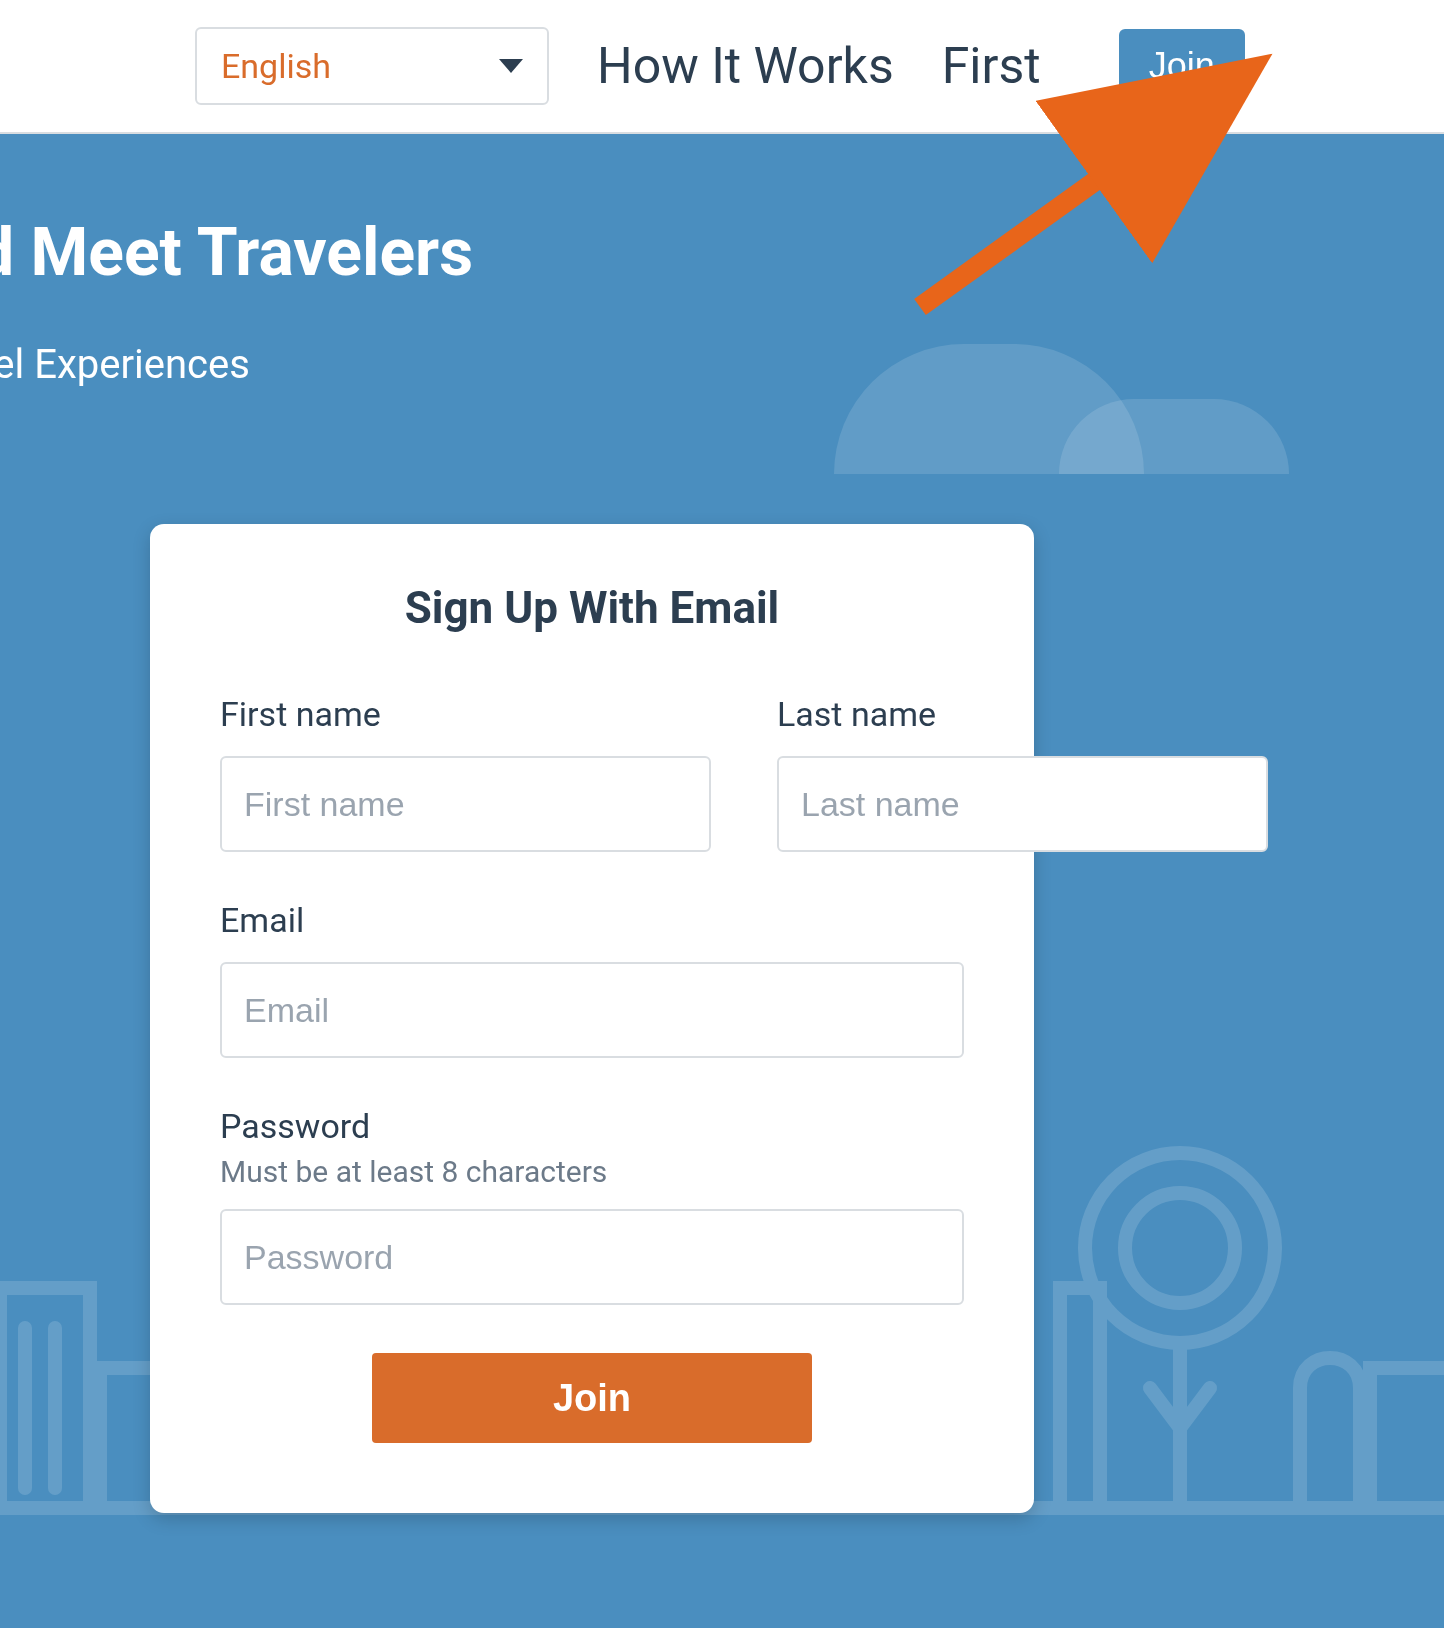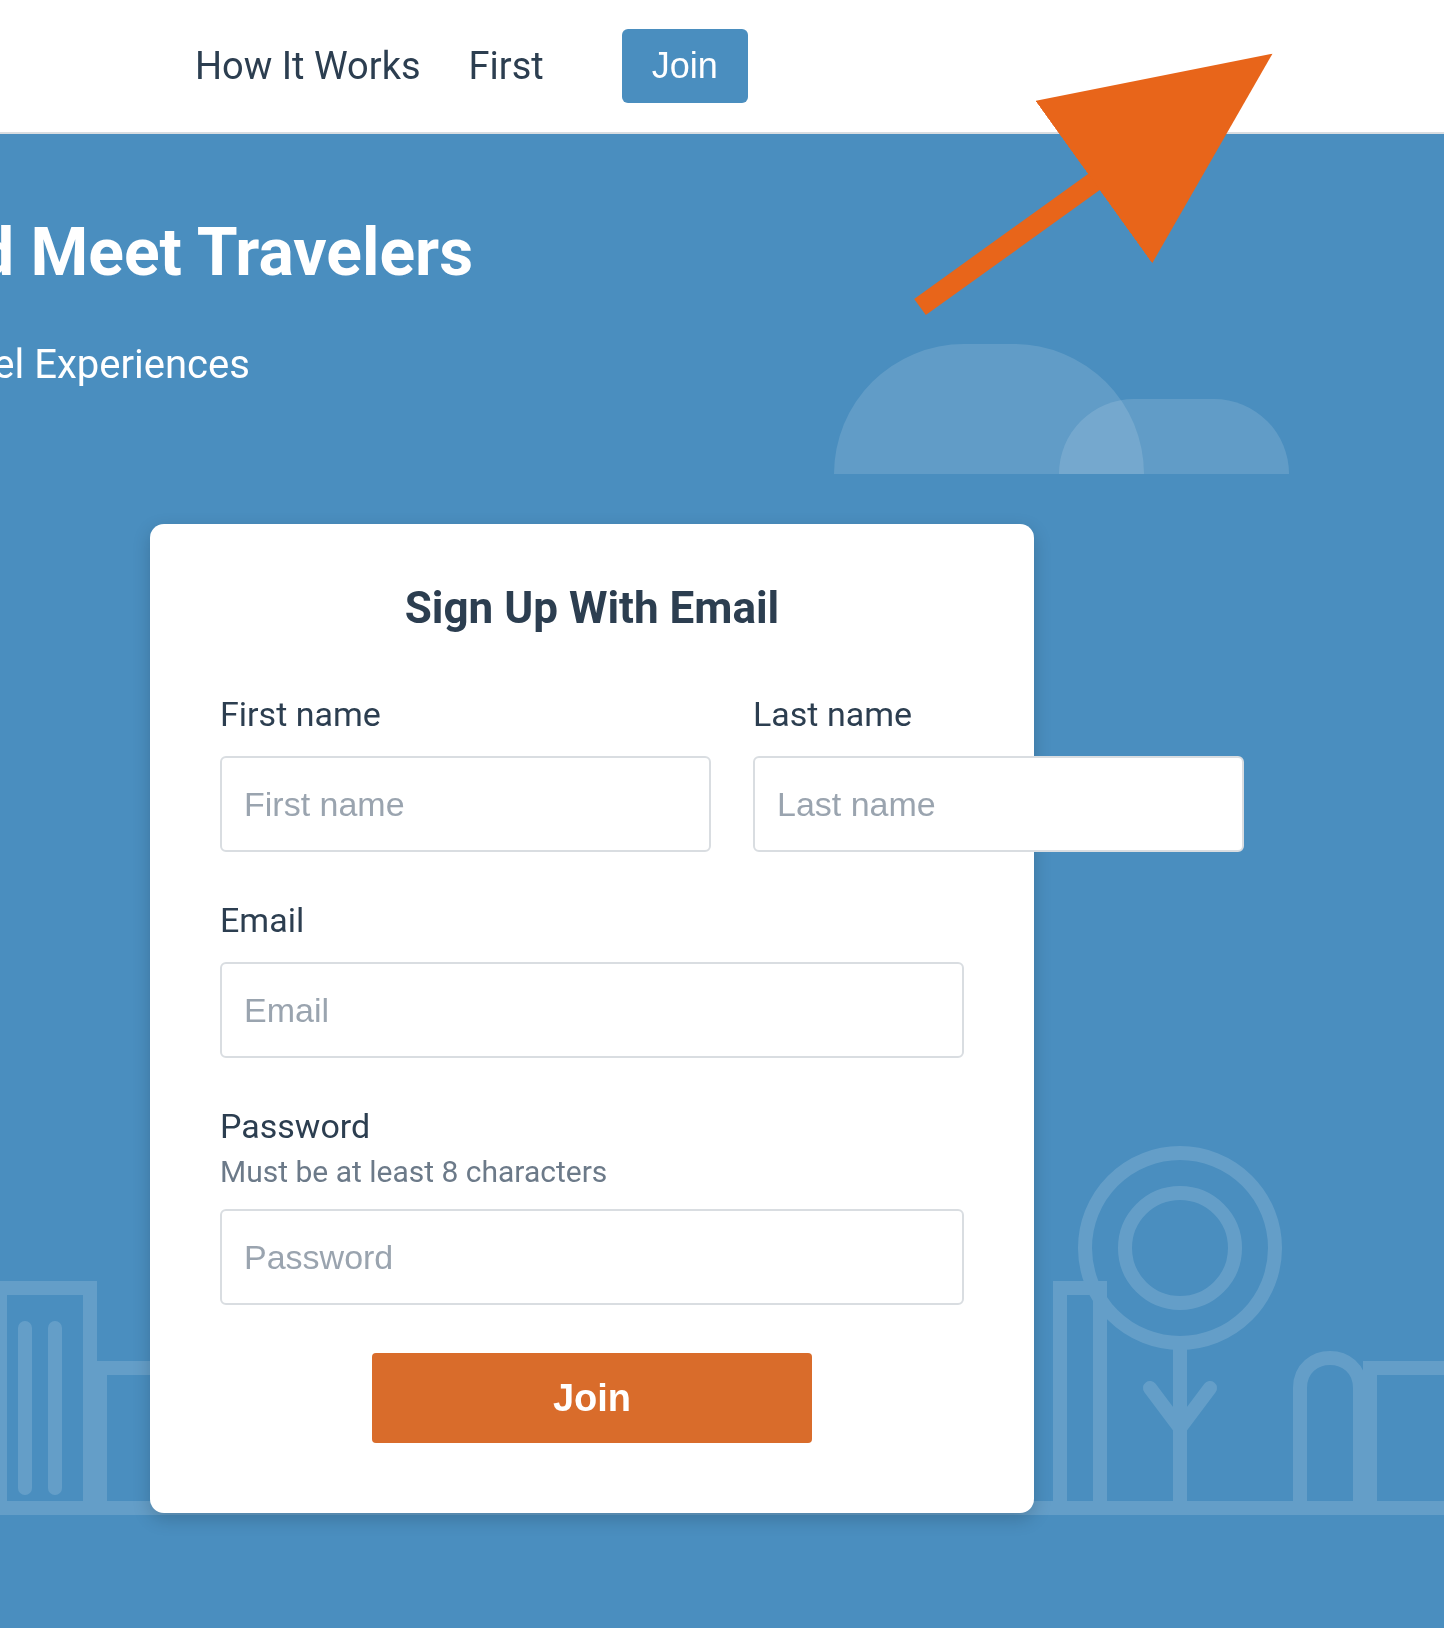--- a/index.html
+++ b/index.html
@@ -42,21 +42,21 @@
     }
     .chevron-down {
       width: 0;
       height: 0;
       border-left: 12px solid transparent;
       border-right: 12px solid transparent;
       border-top: 14px solid #2c3e50;
     }
     .nav-link {
       color: #2c3e50;
-      font-size: 38px;
+      font-size: 50px;
       font-weight: 400;
       cursor: pointer;
       text-decoration: none;
     }
     .nav-right {
       display: flex;
       align-items: center;
       gap: 30px;
       margin-left: 30px;
     }
@@ -146,21 +146,21 @@
     }
     .card-title {
       text-align: center;
       color: #2c3e50;
       font-size: 44px;
       font-weight: 700;
       margin-bottom: 60px;
     }
     .row2 {
       display: flex;
-      gap: 42px;
+      gap: 66px;
       margin-bottom: 48px;
     }
     .field {
       flex: 1;
       display: flex;
       flex-direction: column;
     }
     .field-full {
       margin-bottom: 48px;
     }
@@ -208,20 +208,24 @@
       width: 380px;
       height: 270px;
       pointer-events: none;
       z-index: 50;
     }
   </style>
 </head>
 <body>
 
 <div class="topbar">
+  <div class="lang-select">
+    <span class="lang-select-label">English</span>
+    <span class="chevron-down"></span>
+  </div>
   <a class="nav-link">How It Works</a>
   <a class="nav-link">First</a>
   <div class="nav-right">
     <button class="btn btn-primary">Join</button>
   </div>
 </div>
 
 <div class="hero">
   <div class="hero-bg-shapes">
     <div class="cloud cloud1"></div>

